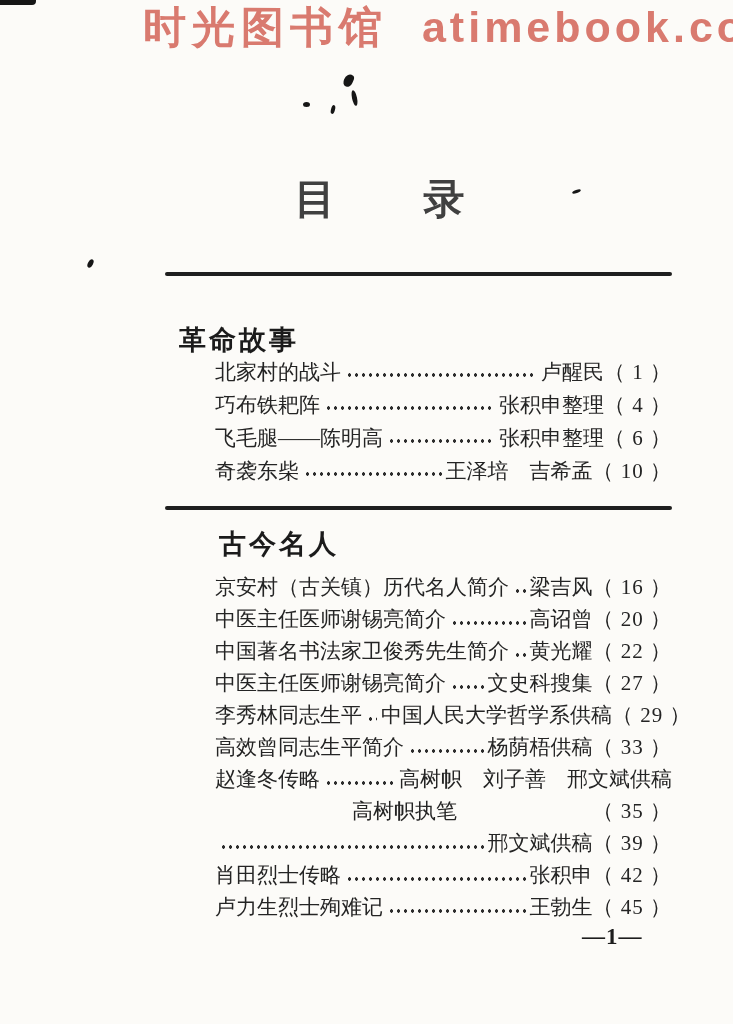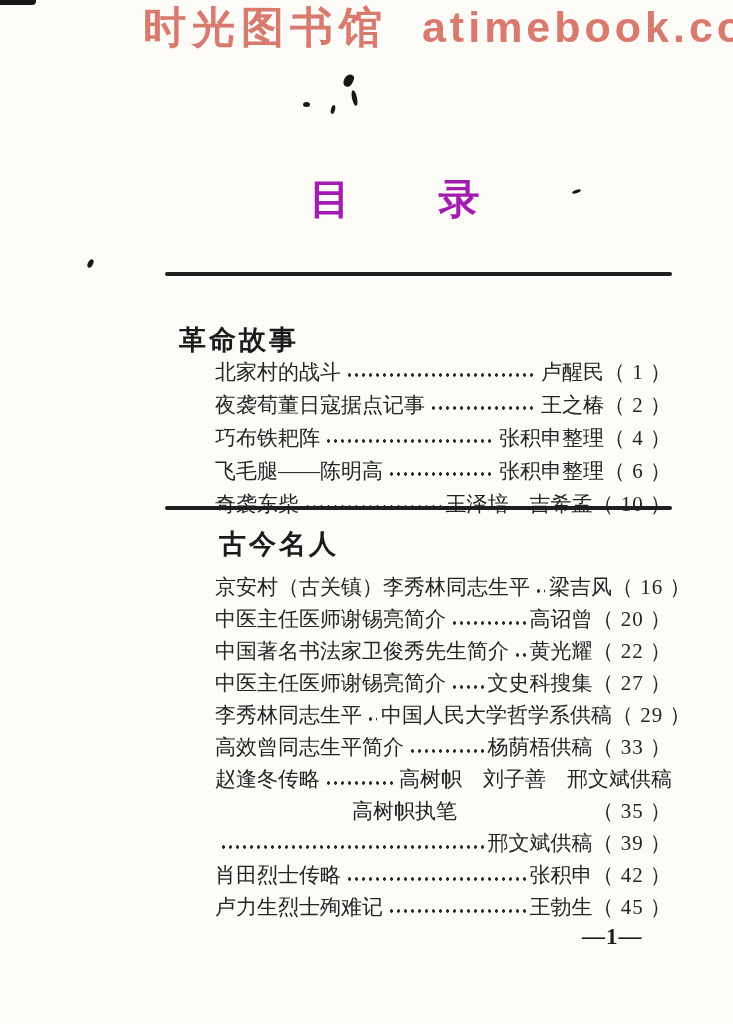--- a/index.html
+++ b/index.html
@@ -12,23 +12,23 @@
   .watermark{
     position:absolute;top:4px;left:143px;right:-60px;
     overflow:hidden;white-space:nowrap;
     font-family:"Liberation Sans","DejaVu Sans",sans-serif;
     font-weight:bold;font-size:43px;line-height:1.1;
   }
   .watermark .cn{letter-spacing:6px;}
   .watermark .en{margin-left:22px;letter-spacing:4px;}
   
   .doc-title{
-    position:absolute;top:172px;left:180px;width:507px;
+    position:absolute;top:172px;left:165px;width:507px;
     text-align:center;transform:translateX(-38px);
-    font-size:41px;font-weight:bold;letter-spacing:2px;color:#a21caf;
+    font-size:41px;font-weight:bold;letter-spacing:2px;color:#404040;
   }
   
   .rule{position:absolute;left:165px;width:507px;height:4px;background:#1f1f1f;border-radius:2px;}
   #rule1{top:272px;}
   #rule2{top:506px;}
   
   .section-heading{
     position:absolute;left:179px;
     font-family:"Liberation Sans","DejaVu Sans",sans-serif;
     font-size:27px;font-weight:bold;letter-spacing:3px;color:#1b1b1b;
@@ -90,26 +90,20 @@
 
   <div class="section-heading" id="sec1-heading">革命故事</div>
   <div class="toc-items" id="sec1-items">
       <div class="toc-row">
         <span class="toc-title">北家村的战斗</span>
         <span class="leader"></span>
         <span class="toc-author">卢醒民</span>
         <span class="toc-page">（ 1 ）</span>
       </div>
       <div class="toc-row">
-        <span class="toc-title">夜袭荀董日寇据点记事</span>
-        <span class="leader"></span>
-        <span class="toc-author">王之椿</span>
-        <span class="toc-page">（ 2 ）</span>
-      </div>
-      <div class="toc-row">
         <span class="toc-title">巧布铁耙阵</span>
         <span class="leader"></span>
         <span class="toc-author">张积申整理</span>
         <span class="toc-page">（ 4 ）</span>
       </div>
       <div class="toc-row">
         <span class="toc-title">飞毛腿——陈明高</span>
         <span class="leader"></span>
         <span class="toc-author">张积申整理</span>
         <span class="toc-page">（ 6 ）</span>
@@ -120,21 +114,21 @@
         <span class="toc-author">王泽培　吉希孟</span>
         <span class="toc-page">（ 10 ）</span>
       </div>
     </div>
 
   <div class="rule" id="rule2"></div>
 
   <div class="section-heading" id="sec2-heading">古今名人</div>
   <div class="toc-items" id="sec2-items">
       <div class="toc-row">
-        <span class="toc-title">京安村（古关镇）李秀林同志生平</span>
+        <span class="toc-title">京安村（古关镇）历代名人简介</span>
         <span class="leader"></span>
         <span class="toc-author">梁吉风</span>
         <span class="toc-page">（ 16 ）</span>
       </div>
       <div class="toc-row">
         <span class="toc-title">中医主任医师谢锡亮简介</span>
         <span class="leader"></span>
         <span class="toc-author">高诏曾</span>
         <span class="toc-page">（ 20 ）</span>
       </div>

